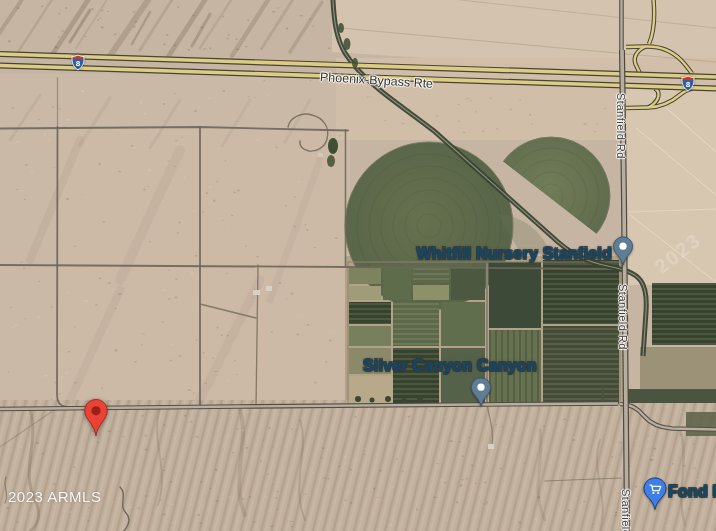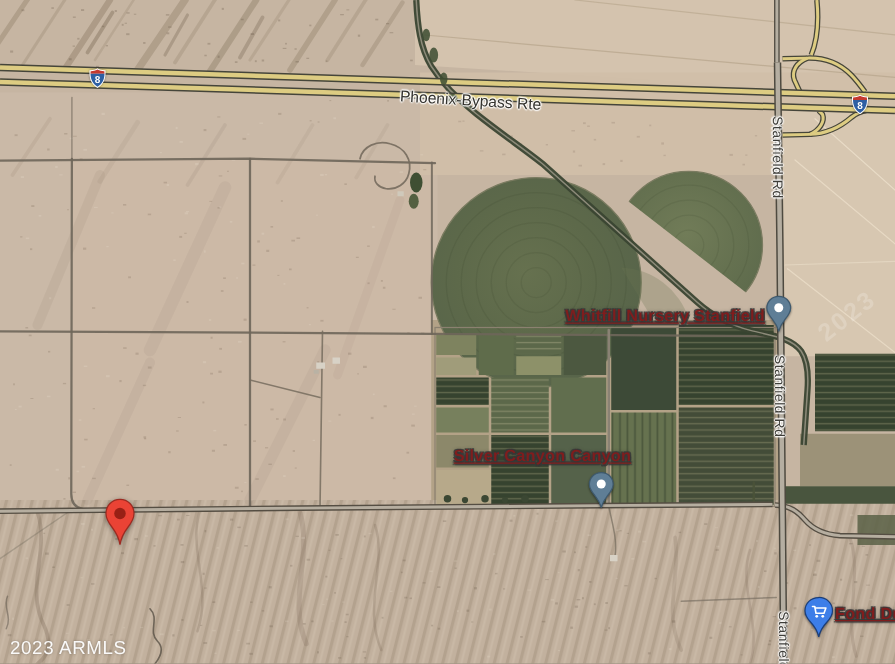--- a/index.html
+++ b/index.html
@@ -5,38 +5,36 @@
   html,body{margin:0;padding:0;background:#222;}
   #map{
     position:relative;width:716px;height:531px;overflow:hidden;
     font-family:"Liberation Sans",sans-serif;cursor:grab;
     background:#c6b5a2;
   }
   #map svg.terrain{position:absolute;left:0;top:0;z-index:0;display:block;}
 
   
   .poi-label{
-    position:absolute;z-index:5;color:#7f1d1d;font-weight:700;font-size:13px;
+    position:absolute;z-index:5;color:#0c4a6e;font-weight:700;font-size:16px;
     letter-spacing:.2px;white-space:nowrap;
     text-shadow:-1px -1px 0 rgba(55,55,55,.85),1px -1px 0 rgba(55,55,55,.85),
                 -1px 1px 0 rgba(55,55,55,.85),1px 1px 0 rgba(55,55,55,.85),
                 0 0 3px rgba(40,40,40,.8);
-    text-decoration:underline;
   }
   .road-label{
     position:absolute;z-index:4;color:#3e3d38;font-size:11.5px;white-space:nowrap;
     text-shadow:-1px 0 1px #fff,1px 0 1px #fff,0 -1px 1px #fff,0 1px 1px #fff,0 0 2px #fff;
   }
   .road-label.vertical{writing-mode:vertical-rl;letter-spacing:.5px;font-size:11px;}
   .highway-label{font-size:12.5px;color:#34332e;transform:rotate(3.5deg);transform-origin:left center;}
   .attribution{
     position:absolute;z-index:6;left:8px;top:488px;font-size:15px;
     color:rgba(255,255,255,.95);letter-spacing:.5px;
     text-shadow:0 0 2px rgba(90,80,70,.6);
-    margin-top:22px;
   }
   .watermark{
     position:absolute;z-index:3;left:652px;top:242px;font-size:20px;font-weight:700;
     color:rgba(255,255,255,.20);transform:rotate(-38deg);letter-spacing:2px;
   }
   .pin{position:absolute;z-index:6;filter:drop-shadow(0 1px 1px rgba(0,0,0,.45));}
   .pin.place{width:22px;height:30px;}
   .pin.shopping{width:26px;height:34px;}
   .marker{position:absolute;z-index:7;width:26px;height:40px;filter:drop-shadow(0 1px 2px rgba(0,0,0,.4));}
   .shield{position:absolute;z-index:5;width:14px;height:17px;filter:drop-shadow(0 0 1px rgba(0,0,0,.4));}

